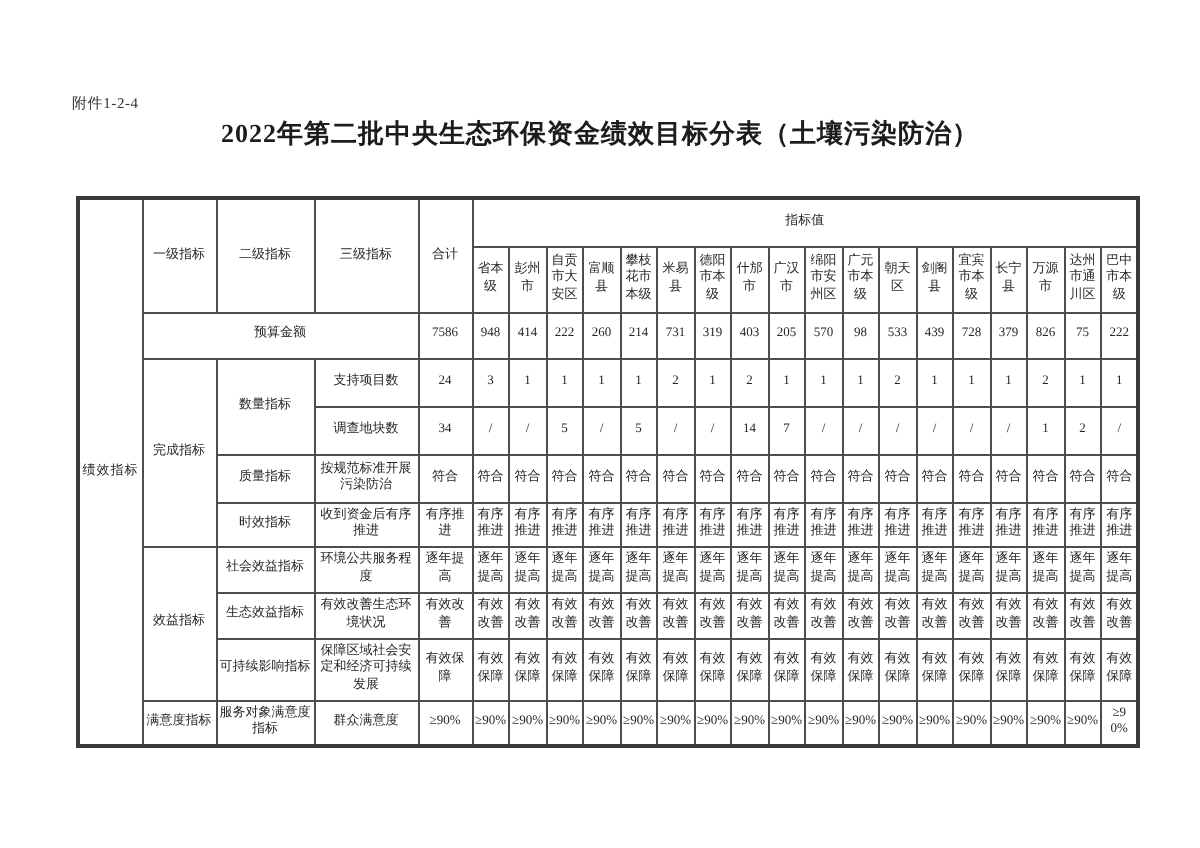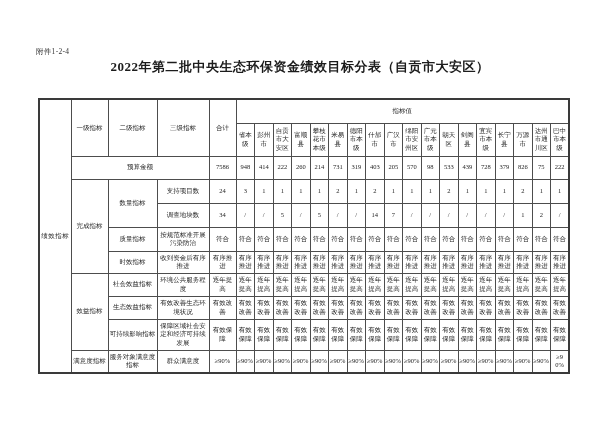--- a/index.html
+++ b/index.html
@@ -42,21 +42,21 @@
   tr.rh-sus{height:31px;}
   tr.rh-sat{height:23px;}
 </style>
 </head>
 <body>
 
 <div class="page">
 
   <div class="attachment">附件1-2-4</div>
 
-  <div class="doc-title">2022年第二批中央生态环保资金绩效目标分表（自贡市大安区）</div>
+  <div class="doc-title">2022年第二批中央生态环保资金绩效目标分表（土壤污染防治）</div>
 
   <table class="perf">
     <colgroup>
       <col style="width:32px">
         <col style="width:37px">
         <col style="width:49px">
         <col style="width:52px">
         <col style="width:27px">
       <col style="width:18.5px">
         <col style="width:18.5px">

